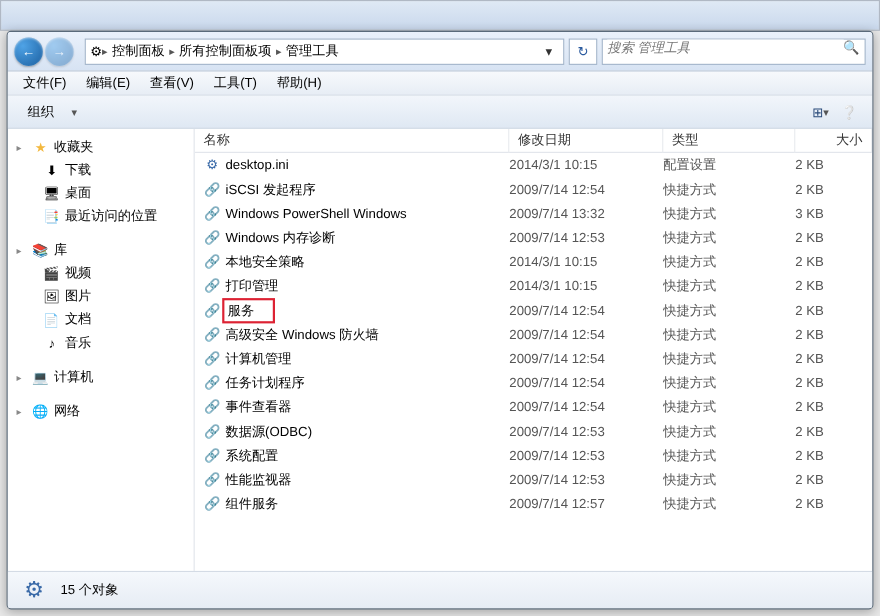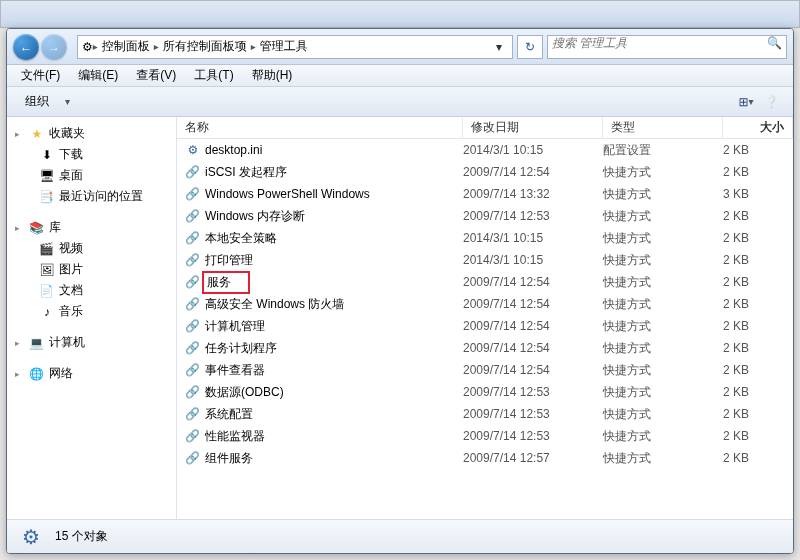--- a/index.html
+++ b/index.html
@@ -44,21 +44,21 @@
 .tree-item { display:flex; align-items:center; gap:4px; padding:2px 4px 2px 28px; cursor:pointer; }
 .tree-item .ic { width:16px; height:16px; display:flex; align-items:center; justify-content:center; font-size:12px; }
 .fav-star { color:#f3b83e; }
 
 .content { flex:1; display:flex; flex-direction:column; overflow:hidden; }
 .cols { height:22px; border-bottom:1px solid #e0e4ea; display:flex; align-items:center; color:#333; }
 .cols .col { padding:11px 8px; border-right:1px solid #e8eaee; height:100%; display:flex; align-items:center; cursor:pointer; }
 .cols .c-name { flex:1; min-width:180px; }
 .cols .c-date { width:140px; }
 .cols .c-type { width:120px; }
-.cols .c-size { width:70px; justify-content:flex-end;font-weight:bold; }
+.cols .c-size { width:70px; justify-content:flex-end; }
 
 .list { flex:1; overflow:auto; }
 .row { display:flex; align-items:center; height:22px; padding:0 0; cursor:pointer; }
 .row .c-name { flex:1; min-width:180px; display:flex; align-items:center; gap:4px; padding-left:8px; }
 .row .c-date { width:140px; color:#555; }
 .row .c-type { width:120px; color:#555; }
 .row .c-size { width:70px; padding-right:10px; color:#555; }
 .row .ic { width:16px; height:16px; display:inline-flex; align-items:center; justify-content:center; font-size:12px; color:#3a6aa8; }
 .row.highlight .c-name .nm { outline:2px solid #d23; outline-offset:1px; padding:0 16px 0 2px; }
 

